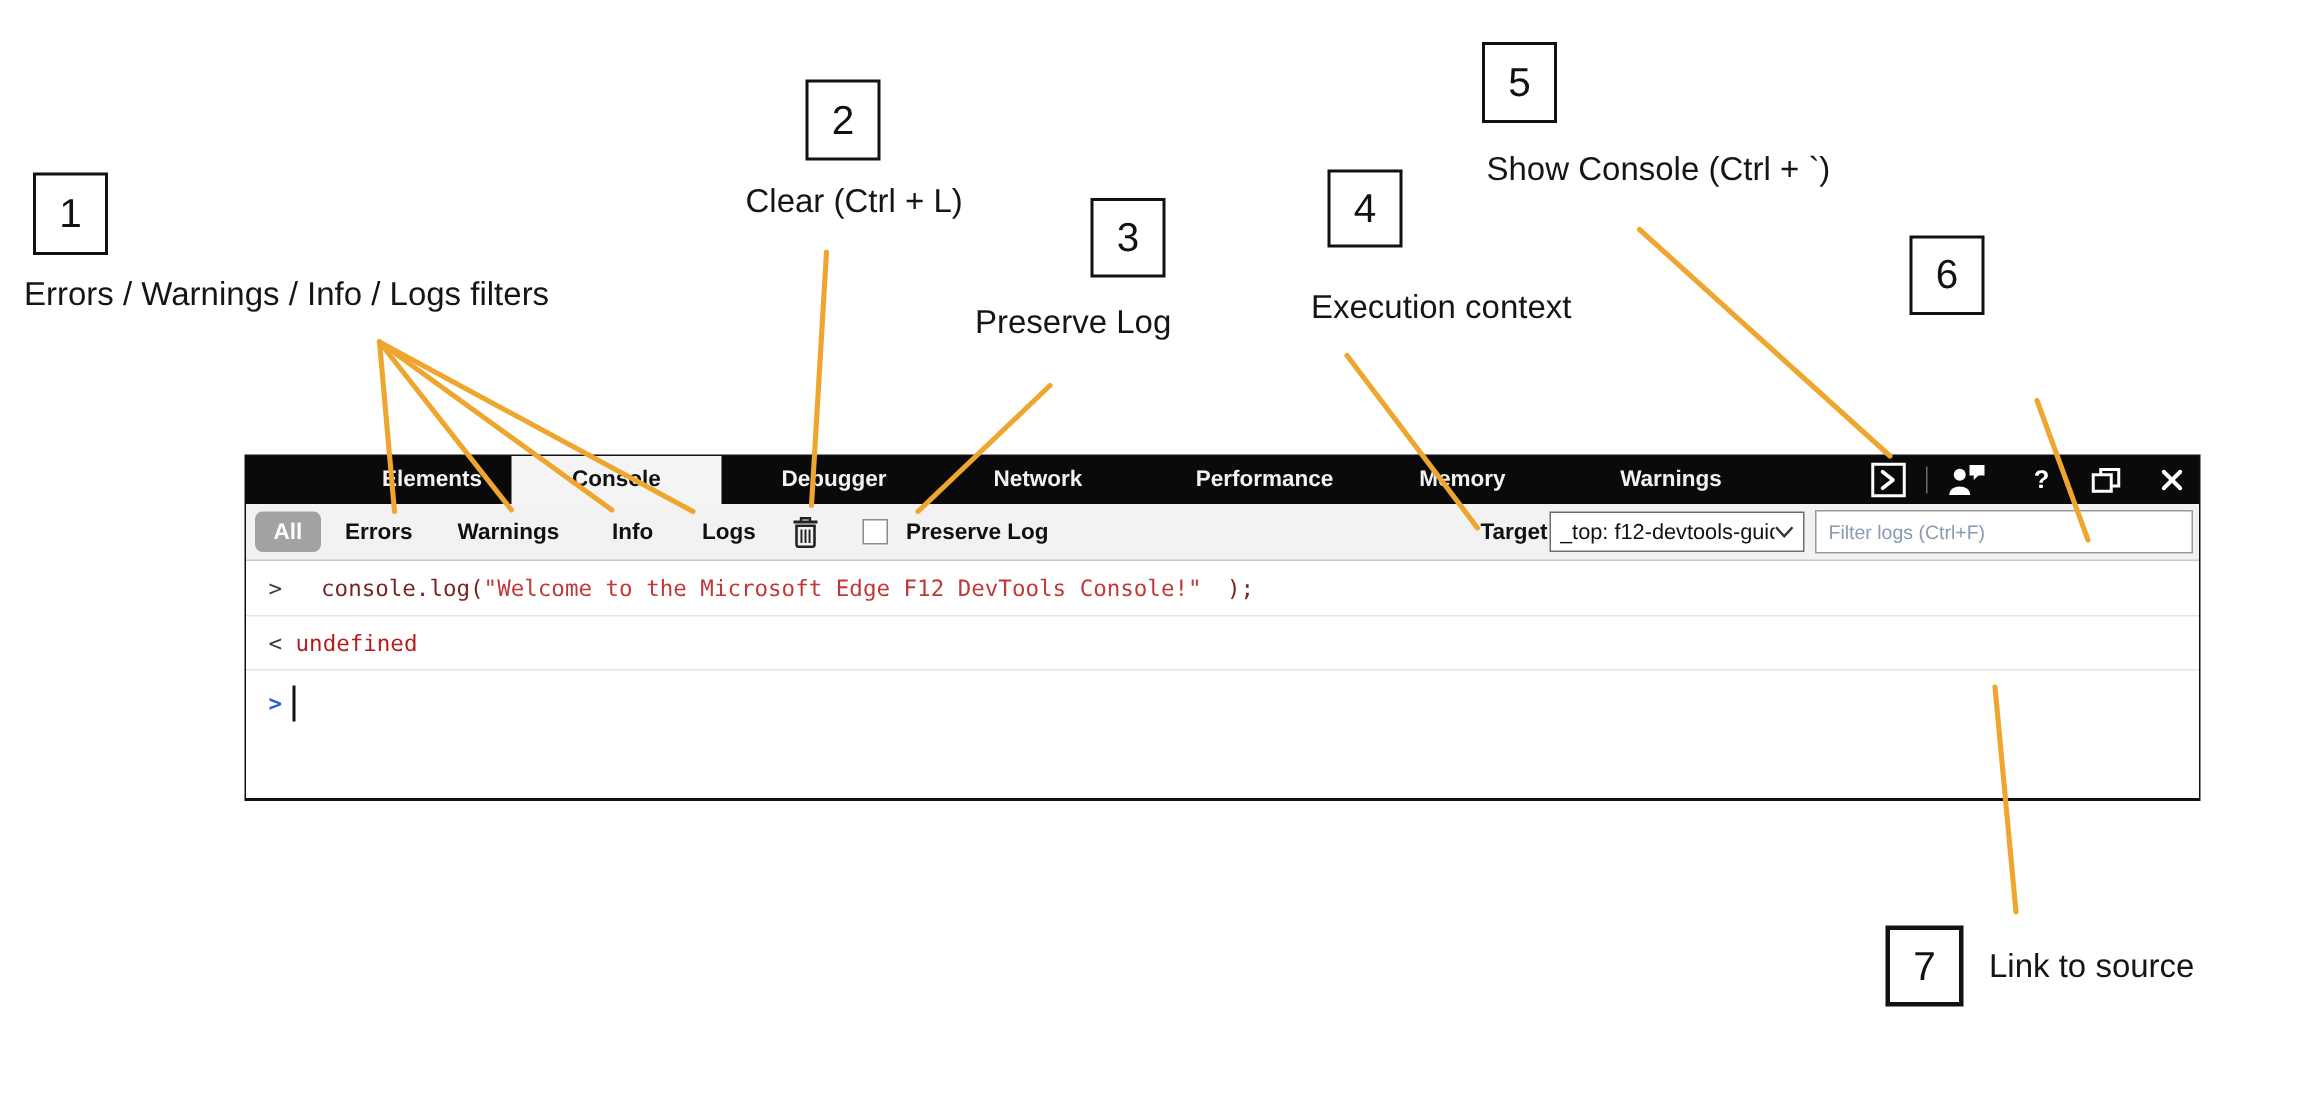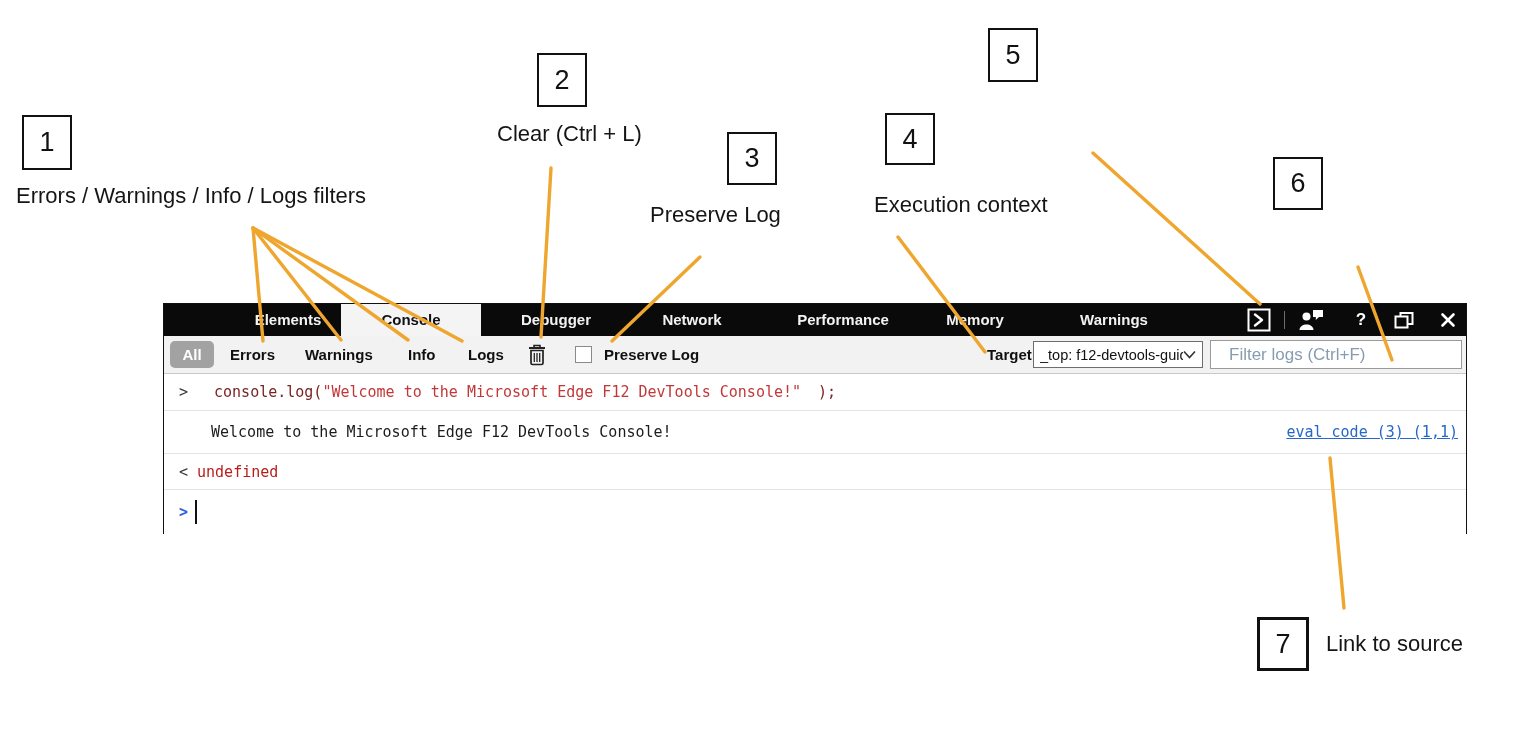--- a/index.html
+++ b/index.html
@@ -34,22 +34,22 @@
   .fb-item { position:absolute; top:0; height:37px; line-height:37px; white-space:nowrap; }
   #all-pill { position:absolute; left:6px; top:5px; width:44px; height:27px; background:#a2a2a2; border-radius:5px;
               color:#fff; display:flex; align-items:center; justify-content:center; font-weight:600; }
   #preserve-checkbox { position:absolute; left:411px; top:10px; width:17px; height:17px;
                        background:#fff; border:1px solid #8a8a8a; }
   #target-dropdown { position:absolute; left:869px; top:5px; width:170px; height:27px; background:#fff;
                      border:1px solid #6d6d6d; display:flex; align-items:center; padding:0 6px;
                      font-weight:400; font-size:14.5px; color:#111; }
   #target-dropdown .dd-text { flex:1 1 auto; white-space:nowrap; overflow:hidden; }
   #filter-input { position:absolute; left:1046px; top:4px; width:252px; height:29px; background:#fff;
-                  border:1px solid #9a9a9a; font-family:"Liberation Sans",sans-serif; font-size:17px;
-                  padding:0 18px; color:#333; outline:none; }
+                  border:1px solid #9a9a9a; font-family:"Liberation Sans",sans-serif; font-size:13px;
+                  padding:0 8px; color:#333; outline:none; }
   #filter-input::placeholder { color:#879cb0; opacity:1; }
 
   #console-area { position:relative; width:100%; background:#fff;
                   font-family:"DejaVu Sans Mono","Liberation Mono",monospace; font-size:15px; color:#1b1b1b; }
   .crow { position:relative; border-bottom:1px solid #e4e4e4; display:flex; align-items:center; }
   .crow-last { border-bottom:none; }
   #row-input-echo { height:37px; padding-left:15px; }
   #row-log { height:43px; padding-left:47px; justify-content:space-between; padding-right:8px; }
   #row-result { height:36px; padding-left:15px; }
   #row-prompt { height:44px; padding-left:15px; }
@@ -97,20 +97,21 @@
   <div class="anno-label" style="left:650px;top:202px;">Preserve Log</div>
 
   <div class="num-box" style="left:885px;top:113px;width:50px;height:52px;">
       <span>4</span>
     </div>
   <div class="anno-label" style="left:874px;top:192px;">Execution context</div>
 
   <div class="num-box" style="left:988px;top:28px;width:50px;height:54px;">
       <span>5</span>
     </div>
+  <div class="anno-label" style="left:991px;top:100px;">Show Console (Ctrl + `)</div>
 
   <div class="num-box" style="left:1273px;top:157px;width:50px;height:53px;">
       <span>6</span>
     </div>
 
   <div class="num-box" style="left:1257px;top:617px;width:52px;height:54px;border-width:3px;">
       <span>7</span>
     </div>
   <div class="anno-label" style="left:1326px;top:631px;">Link to source</div>
 
@@ -186,24 +187,20 @@
         </span>
       </div>
       <input id="filter-input" type="text" placeholder="Filter logs (Ctrl+F)" style="">
     </div>
 
     <div id="console-area">
       <div class="crow" id="row-input-echo">
         <span class="prompt-dark">&gt;</span>
         <span><span class="code-dark-red">console.log(</span><span class="code-string">"Welcome to the Microsoft Edge F12 DevTools Console!"</span><span class="code-dark-red">);</span></span>
       </div>
-      <div class="crow" id="row-log">
-        <span>Welcome to the Microsoft Edge F12 DevTools Console!</span>
-        <span id="source-link">eval code (3) (1,1)</span>
-      </div>
       <div class="crow" id="row-result">
         <span class="prompt-dark">&lt;</span>
         <span class="result-blue">undefined</span>
       </div>
       <div class="crow crow-last" id="row-prompt">
         <span class="prompt-blue">&gt;</span>
         <span id="cursor-caret"></span>
       </div>
     </div>
   </div>

